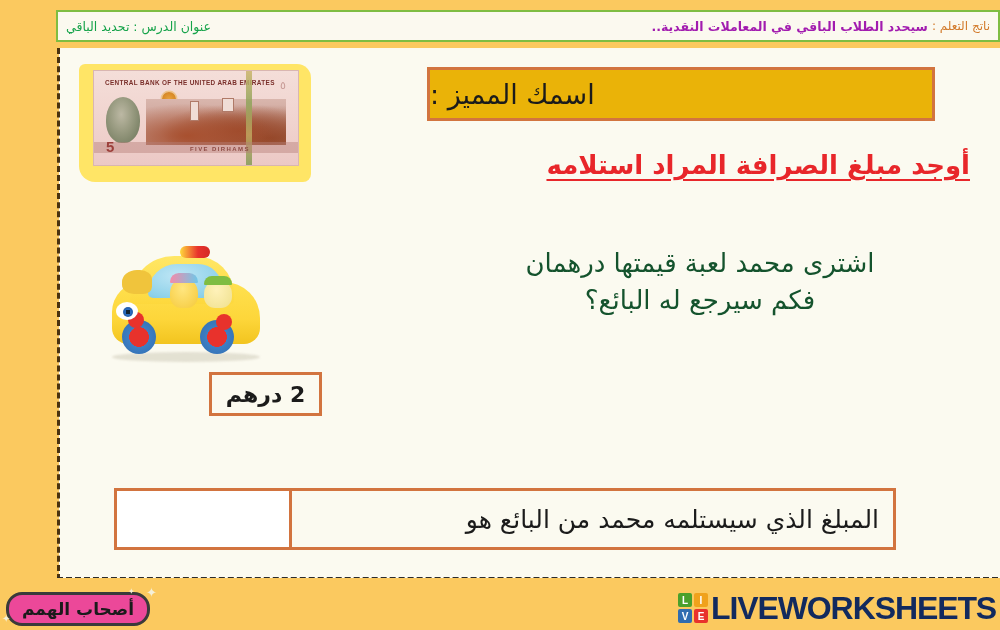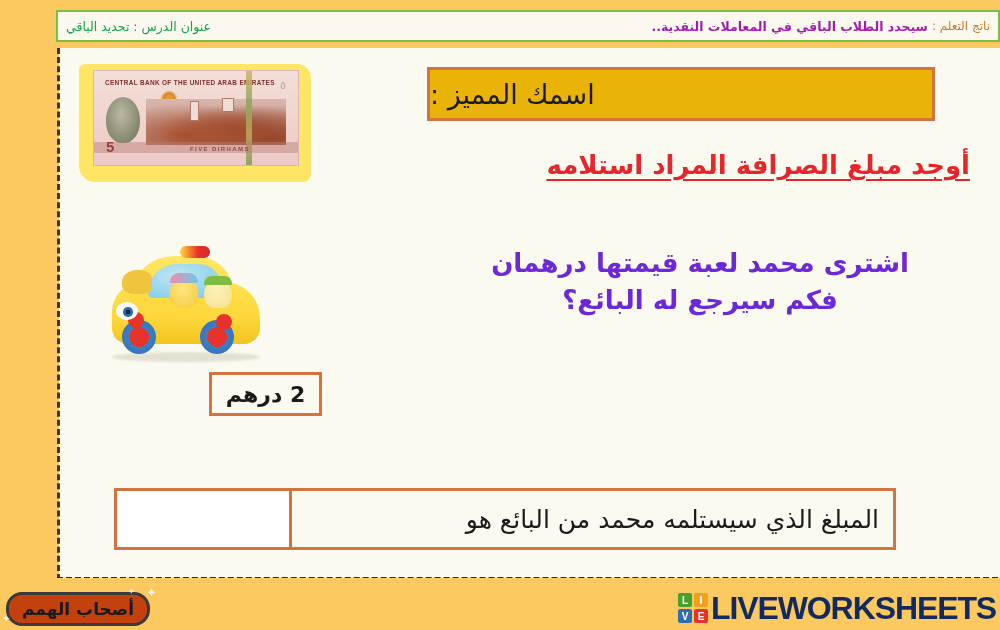--- a/index.html
+++ b/index.html
@@ -352,23 +352,22 @@
 
   
   #question {
     position: absolute;
     right: 30px; top: 245px;
     width: 540px;
     text-align: center;
     direction: rtl;
     font-size: 26px;
     line-height: 1.42;
-    color: #6d28d9;
-    font-family: "DejaVu Sans", sans-serif;
-    font-weight: bold;
+    color: #14532d;
+    font-family: "DejaVu Sans", sans-serif;
   }
 
   
   #answer-statement {
     position: absolute;
     left: 283px; top: 488px;
     width: 613px; height: 62px;
     background: #fbfaf0;
     border: 3px solid #d2743f;
     display: flex;
@@ -397,21 +396,21 @@
   #footer {
     position: absolute;
     left: 0; top: 578px;
     width: 1000px; height: 52px;
     background: #fbc95f;
   }
   #badge {
     position: absolute;
     left: 6px; top: 592px;
     width: 144px; height: 34px;
-    background: #c2410c;
+    background: #ec4899;
     border: 3px solid #3a3a3a;
     border-radius: 16px;
     display: flex;
     align-items: center;
     justify-content: center;
     direction: rtl;
   }
   #badge-text {
     font-size: 17px;
     font-weight: bold;

